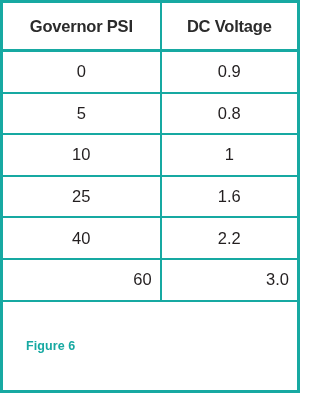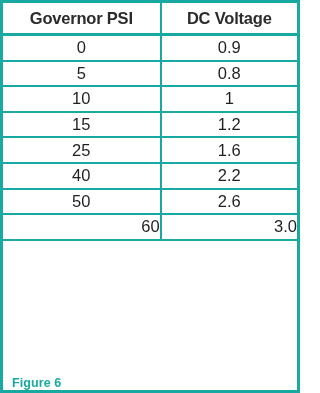--- a/index.html
+++ b/index.html
@@ -32,21 +32,21 @@
     border-collapse: collapse;
     table-layout: fixed;
   }
 
   .data-table col.c1 { width: 53.6%; }
   .data-table col.c2 { width: 46.4%; }
 
   .data-table th,
   .data-table td {
     text-align: center;
-    padding: 0;
+    padding: 8px;
     vertical-align: middle;
     background: #ffffff;
   }
 
   .data-table th {
     height: 30px;
     font-size: 16.5px;
     font-weight: bold;
     color: #2b2b2b;
     letter-spacing: -0.2px;
@@ -67,22 +67,22 @@
     border-right: 2px solid #17a9a2;
   }
   .data-table tr:last-child td {
     border-bottom: 2px solid #17a9a2;
     text-align: right;
   }
 
   .caption-bar {
     flex: 1 1 auto;
     display: flex;
-    align-items: flex-end;
-    padding-left: 9px;
+    align-items: center;
+    padding-left: 23px;
     background: #ffffff;
   }
   .caption-text {
     font-size: 12.5px;
     font-weight: bold;
     color: #17a9a2;
     letter-spacing: 0.1px;
   }
 </style>
 </head>
@@ -108,34 +108,26 @@
       </tr>
       <tr>
         <td class="col-left">5</td>
         <td class="col-right">0.8</td>
       </tr>
       <tr>
         <td class="col-left">10</td>
         <td class="col-right">1</td>
       </tr>
       <tr>
-        <td class="col-left">15</td>
-        <td class="col-right">1.2</td>
-      </tr>
-      <tr>
         <td class="col-left">25</td>
         <td class="col-right">1.6</td>
       </tr>
       <tr>
         <td class="col-left">40</td>
         <td class="col-right">2.2</td>
-      </tr>
-      <tr>
-        <td class="col-left">50</td>
-        <td class="col-right">2.6</td>
       </tr>
       <tr>
         <td class="col-left">60</td>
         <td class="col-right">3.0</td>
       </tr>
     </tbody>
   </table>
 
   <div class="caption-bar">
     <span class="caption-text">Figure 6</span>

